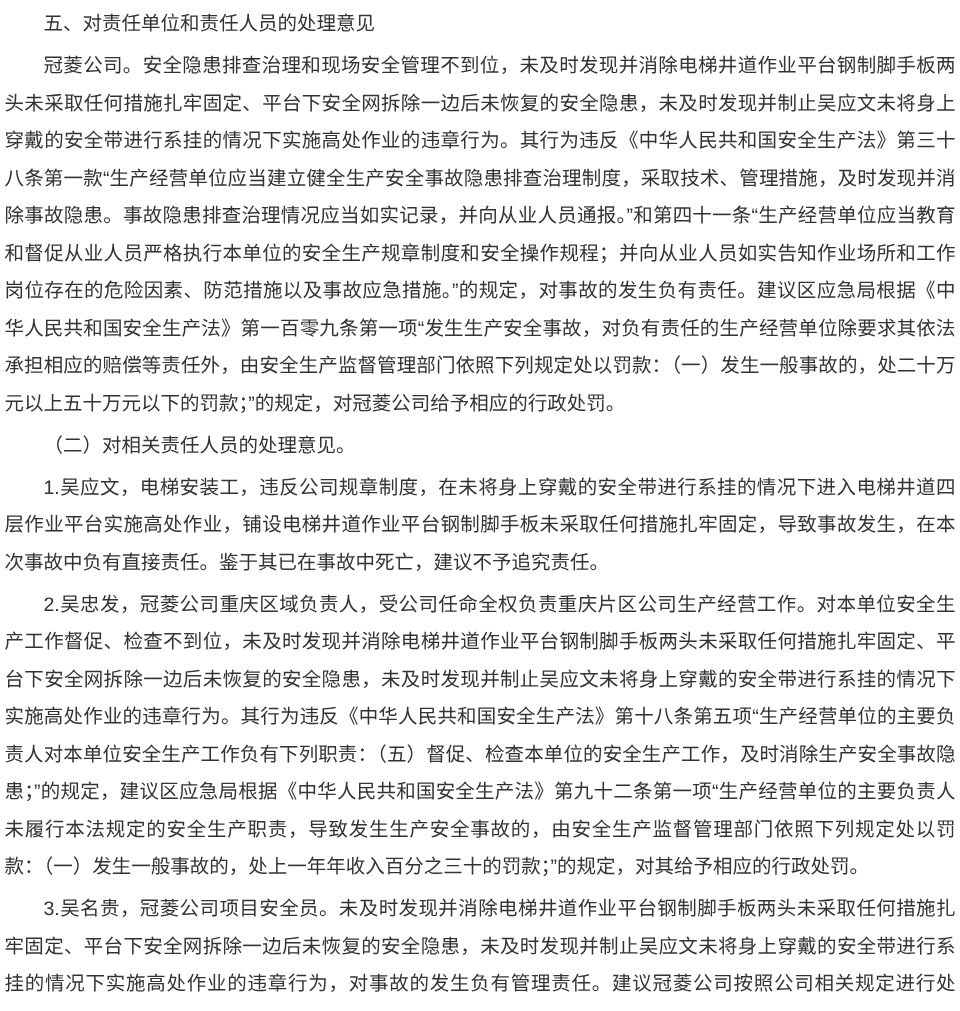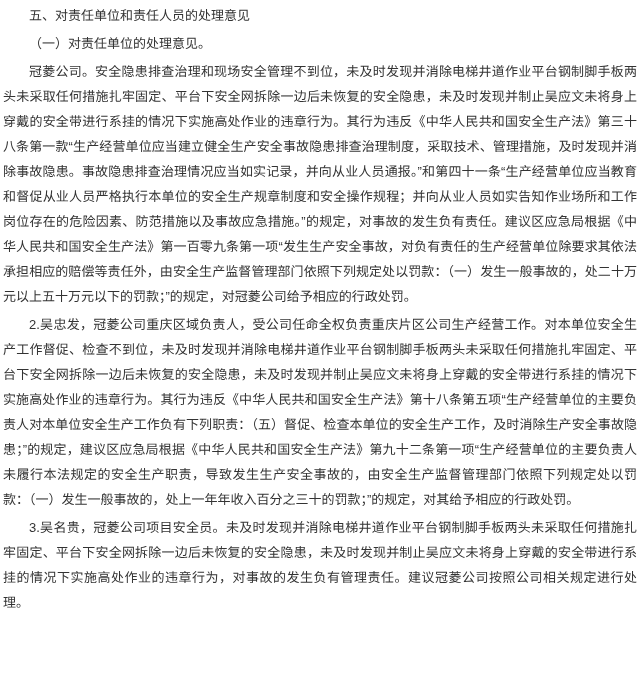--- a/index.html
+++ b/index.html
@@ -31,22 +31,23 @@
     text-indent: 2em;
     font-weight: normal;
   }
 </style>
 </head>
 <body>
 
 <div class="doc">
   <p>五、对责任单位和责任人员的处理意见</p>
 
-  <p>（一）对责任单位的处理意见。</p>
 
   <p>冠菱公司。安全隐患排查治理和现场安全管理不到位，未及时发现并消除电梯井道作业平台钢制脚手板两头未采取任何措施扎牢固定、平台下安全网拆除一边后未恢复的安全隐患，未及时发现并制止吴应文未将身上穿戴的安全带进行系挂的情况下实施高处作业的违章行为。其行为违反《中华人民共和国安全生产法》第三十八条第一款“生产经营单位应当建立健全生产安全事故隐患排查治理制度，采取技术、管理措施，及时发现并消除事故隐患。事故隐患排查治理情况应当如实记录，并向从业人员通报。”和第四十一条“生产经营单位应当教育和督促从业人员严格执行本单位的安全生产规章制度和安全操作规程；并向从业人员如实告知作业场所和工作岗位存在的危险因素、防范措施以及事故应急措施。”的规定，对事故的发生负有责任。建议区应急局根据《中华人民共和国安全生产法》第一百零九条第一项“发生生产安全事故，对负有责任的生产经营单位除要求其依法承担相应的赔偿等责任外，由安全生产监督管理部门依照下列规定处以罚款：（一）发生一般事故的，处二十万元以上五十万元以下的罚款；”的规定，对冠菱公司给予相应的行政处罚。</p>
 
+  <p>（二）对相关责任人员的处理意见。</p>
 
+  <p>1.吴应文，电梯安装工，违反公司规章制度，在未将身上穿戴的安全带进行系挂的情况下进入电梯井道四层作业平台实施高处作业，铺设电梯井道作业平台钢制脚手板未采取任何措施扎牢固定，导致事故发生，在本次事故中负有直接责任。鉴于其已在事故中死亡，建议不予追究责任。</p>
 
   <p>2.吴忠发，冠菱公司重庆区域负责人，受公司任命全权负责重庆片区公司生产经营工作。对本单位安全生产工作督促、检查不到位，未及时发现并消除电梯井道作业平台钢制脚手板两头未采取任何措施扎牢固定、平台下安全网拆除一边后未恢复的安全隐患，未及时发现并制止吴应文未将身上穿戴的安全带进行系挂的情况下实施高处作业的违章行为。其行为违反《中华人民共和国安全生产法》第十八条第五项“生产经营单位的主要负责人对本单位安全生产工作负有下列职责：（五）督促、检查本单位的安全生产工作，及时消除生产安全事故隐患；”的规定，建议区应急局根据《中华人民共和国安全生产法》第九十二条第一项“生产经营单位的主要负责人未履行本法规定的安全生产职责，导致发生生产安全事故的，由安全生产监督管理部门依照下列规定处以罚款：（一）发生一般事故的，处上一年年收入百分之三十的罚款；”的规定，对其给予相应的行政处罚。</p>
 
   <p>3.吴名贵，冠菱公司项目安全员。未及时发现并消除电梯井道作业平台钢制脚手板两头未采取任何措施扎牢固定、平台下安全网拆除一边后未恢复的安全隐患，未及时发现并制止吴应文未将身上穿戴的安全带进行系挂的情况下实施高处作业的违章行为，对事故的发生负有管理责任。建议冠菱公司按照公司相关规定进行处理。</p>
 </div>
 
 </body></html>

